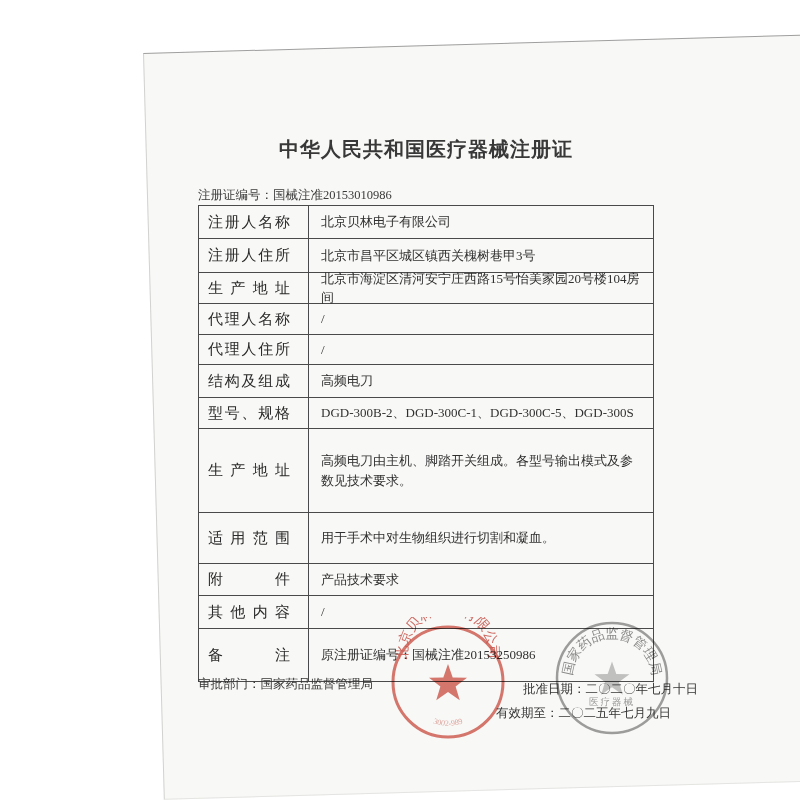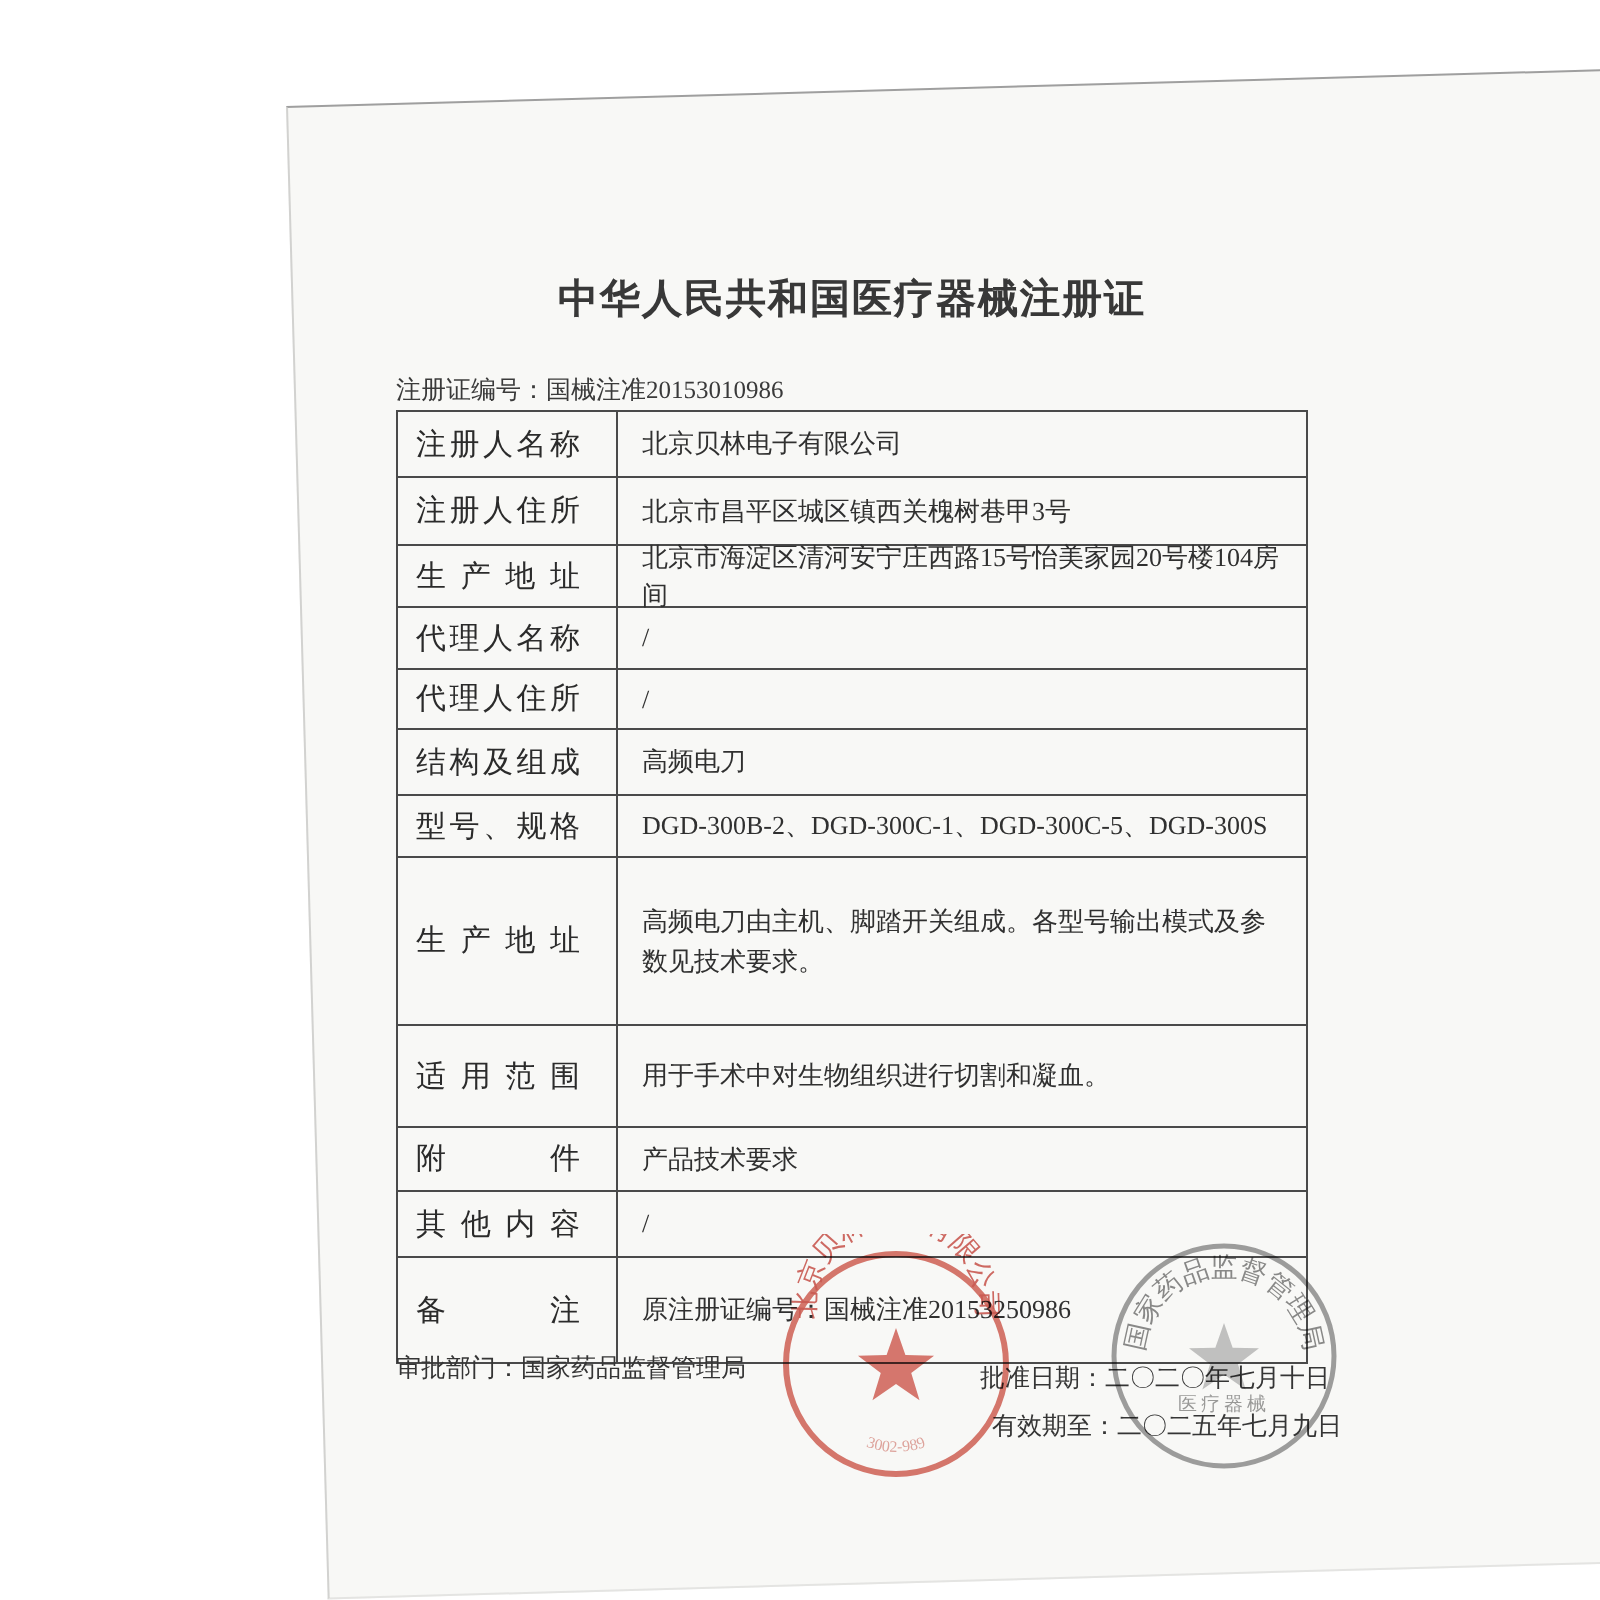--- a/index.html
+++ b/index.html
@@ -40,21 +40,21 @@
     display:flex;align-items:center;padding:0 18px 0 9px;
     font-size:15px;color:#2b2b2b;
   }
   .lbl span{flex:1;text-align:justify;text-align-last:justify;}
   .val{
     flex:1;display:flex;align-items:center;
     padding:2px 10px 2px 12px;font-size:13px;line-height:1.5;color:#303030;
   }
   .footer-line{position:absolute;font-size:12.5px;color:#353535;white-space:nowrap;}
   .dept{left:198px;top:676px;}
-  .date1{left:490px;top:681px;}
+  .date1{left:523px;top:681px;}
   .date2{left:496px;top:705px;}
   .stamp{position:absolute;mix-blend-mode:multiply;}
   .stamp-company{left:383px;top:617px;opacity:.88;}
   .stamp-authority{left:547px;top:613px;opacity:.82;}
   svg text{font-family:"Liberation Serif","DejaVu Serif",serif;}
 </style>
 </head>
 <body>
 
 <div class="sheet"></div>

